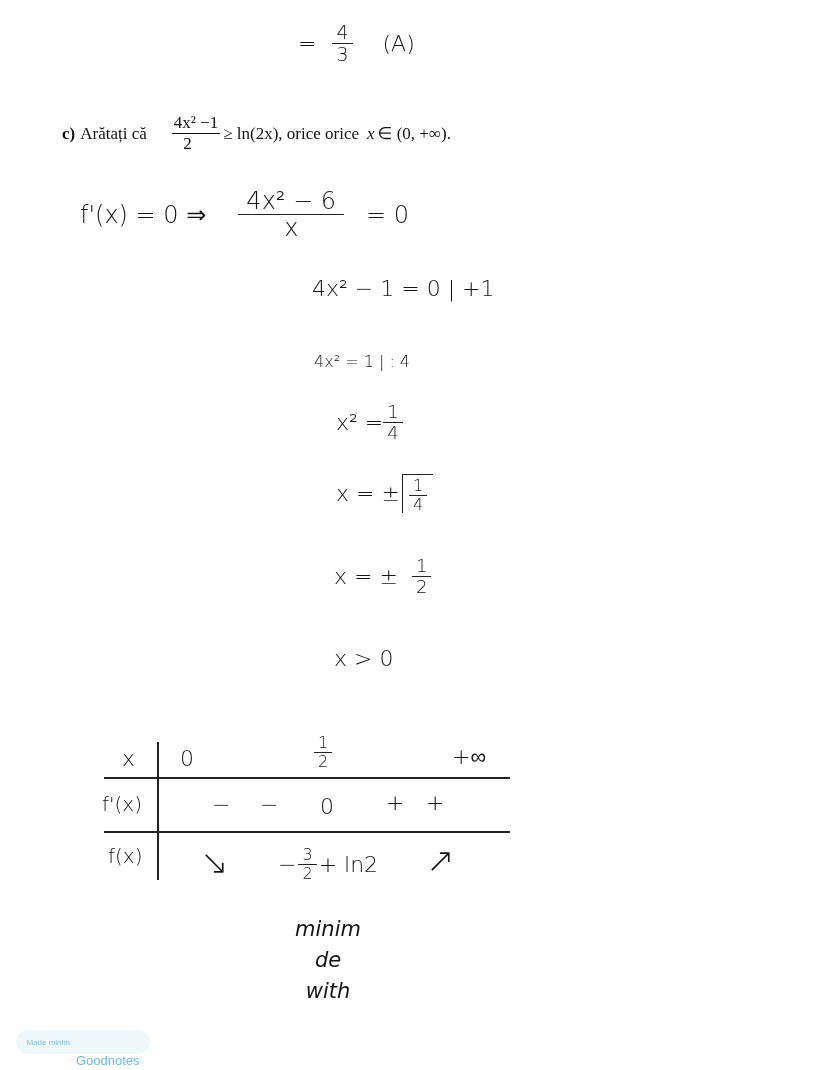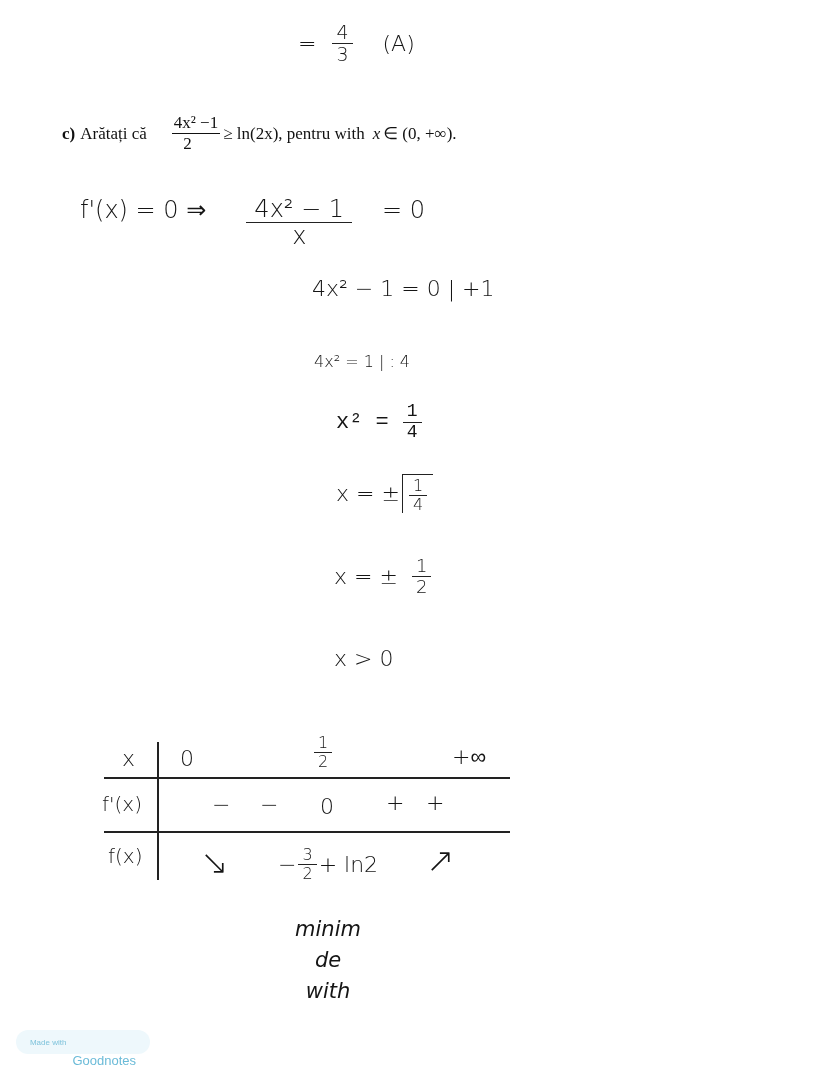--- a/index.html
+++ b/index.html
@@ -43,38 +43,38 @@
   <span style="margin-left:14px;">(A)</span>
 </div>
 
 <div class="printed">
   <span class="bold">c)</span>
   <span>Arătați că</span>
   <span class="pfrac">
     <span class="num">4x² −1</span>
     <span class="den">2</span>
   </span>
-  <span>≥ ln(2x), pentru with</span>
+  <span>≥ ln(2x), orice orice</span>
   <span class="it" style="margin-left:8px;">x</span>
   <span style="margin-left:3px;">∈ (0, +∞).</span>
 </div>
 
-<div class="hw" style="left:80px; top:196px; font-size:24px; display:flex; gap:30px;">
+<div class="hw" style="left:80px; top:188px; font-size:24px; display:flex; align-items:center; gap:22px;">
   <span>f'(x) = 0  ⇒</span>
   <span class="frac" style="margin-left:10px;">
-    <span class="num" style="padding:0 8px;">4x² − 1</span>
+    <span class="num" style="padding:0 8px;">4x² − 6</span>
     <span class="den">x</span>
   </span>
   <span>= 0</span>
 </div>
 
 <div class="hw" style="left:312px; top:276px; font-size:22px;">4x² − 1 = 0 | +1</div>
 <div class="hw" style="left:314px; top:352px; font-size:16px;">4x² = 1 | : 4</div>
 
-<div class="hw" style="left:336px; top:402px; font-size:22px; display:flex; align-items:center; gap:14px;font-family:Liberation Mono, monospace;">
+<div class="hw" style="left:336px; top:402px; font-size:22px; display:flex; align-items:center; ">
   <span>x² =</span>
   <span class="frac">
     <span class="num" style="font-size:18px;">1</span>
     <span class="den" style="font-size:18px;">4</span>
   </span>
 </div>
 
 <div class="hw" style="left:336px; top:474px; font-size:22px; display:flex; align-items:center;">
   <span>x = ±</span>
   <span class="sqrt">
@@ -133,15 +133,15 @@
   <div class="cell" style="left:322px; top:98px; font-size:34px;">↗</div>
 </div>
 
 <div class="hw" style="left:276px; top:914px; font-size:21px; line-height:31px; text-align:center; width:104px; font-style:italic;">
   <div>minim</div>
   <div>de</div>
   <div>with</div>
 </div>
 
 <div class="badge">
-  <span class="small">Made with</span>
+  <span class="small">Made minim</span>
   <span class="brand">Goodnotes</span>
 </div>
 
 </body></html>

